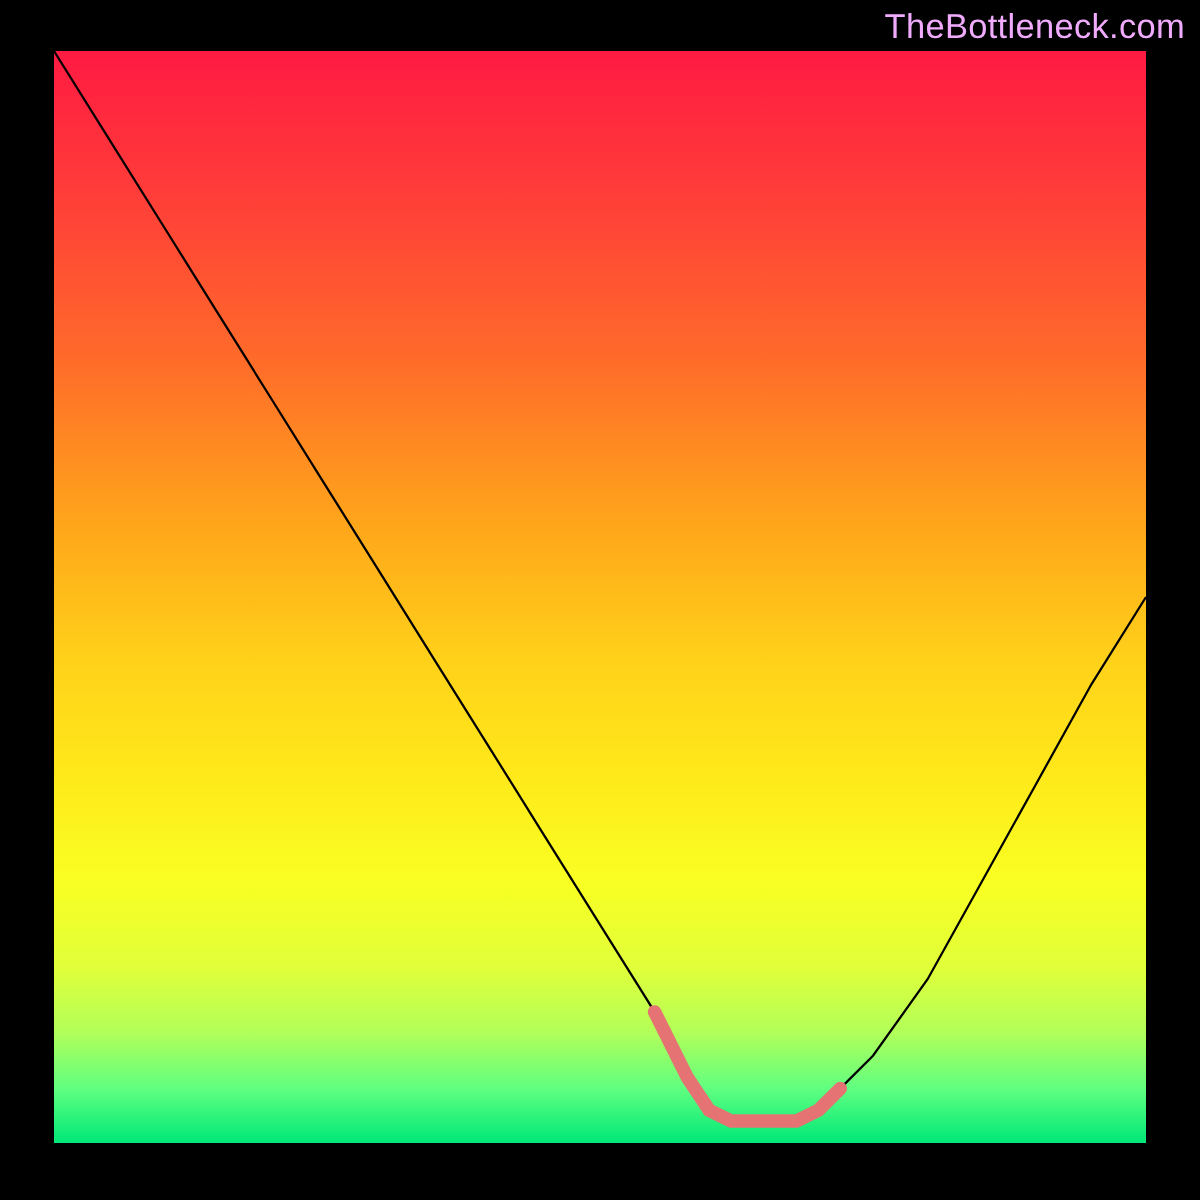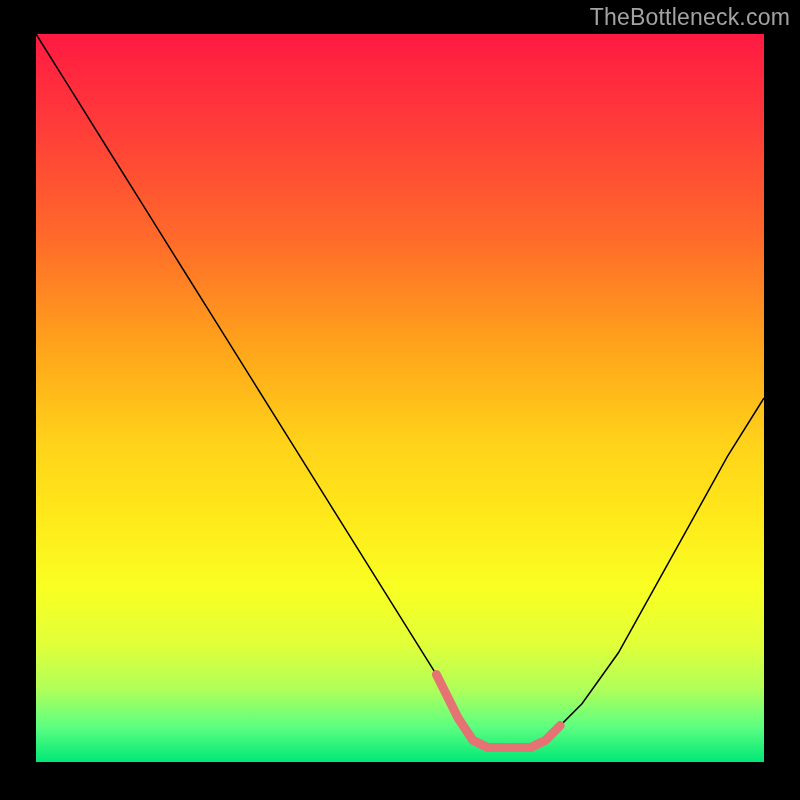--- a/index.html
+++ b/index.html
@@ -14,21 +14,21 @@
   .frame {
     position: relative;
     width: 800px;
     height: 800px;
     background: #000;
   }
   .watermark {
     position: absolute;
     top: 4px;
     right: 10px;
-    color: #a3a3a3;
+    color: #f0abfc;
     font-size: 23px;
     font-weight: 500;
     letter-spacing: 0.2px;
     z-index: 10;
     margin-left: 42px;
   }
   .plot-area {
     position: absolute;
     left: 36px;
     top: 34px;

